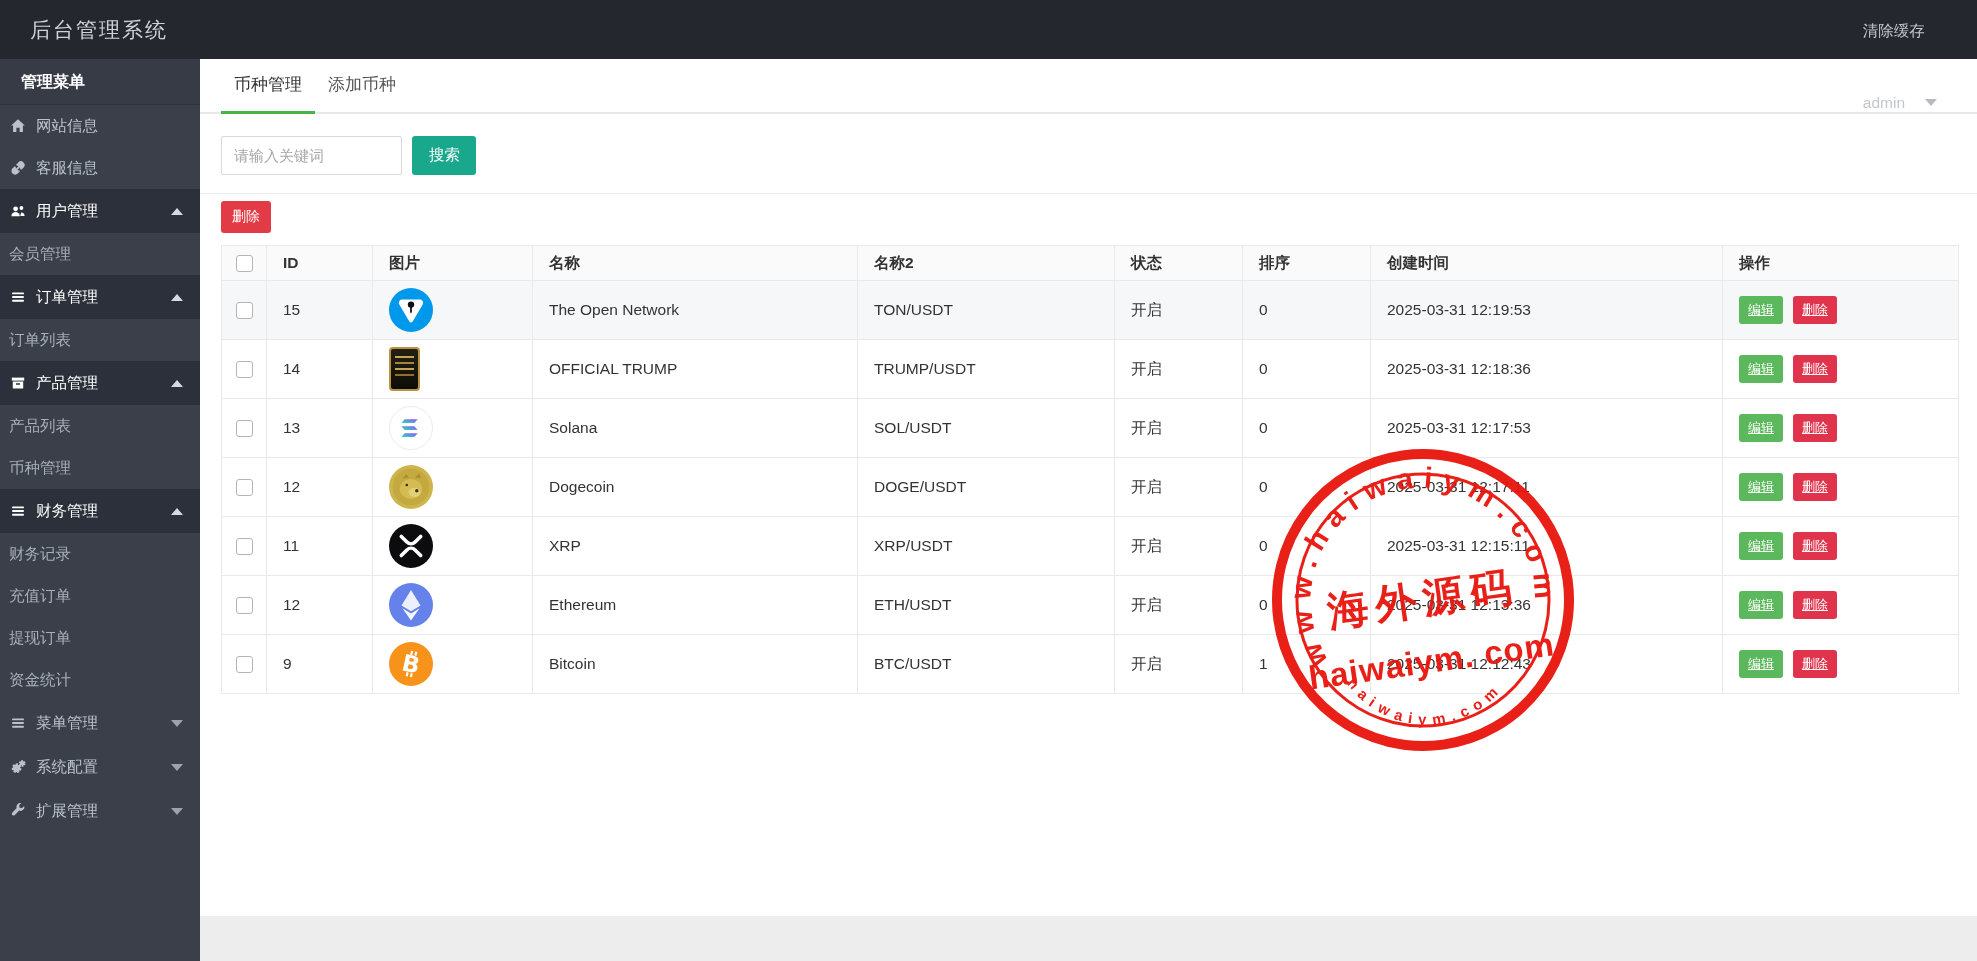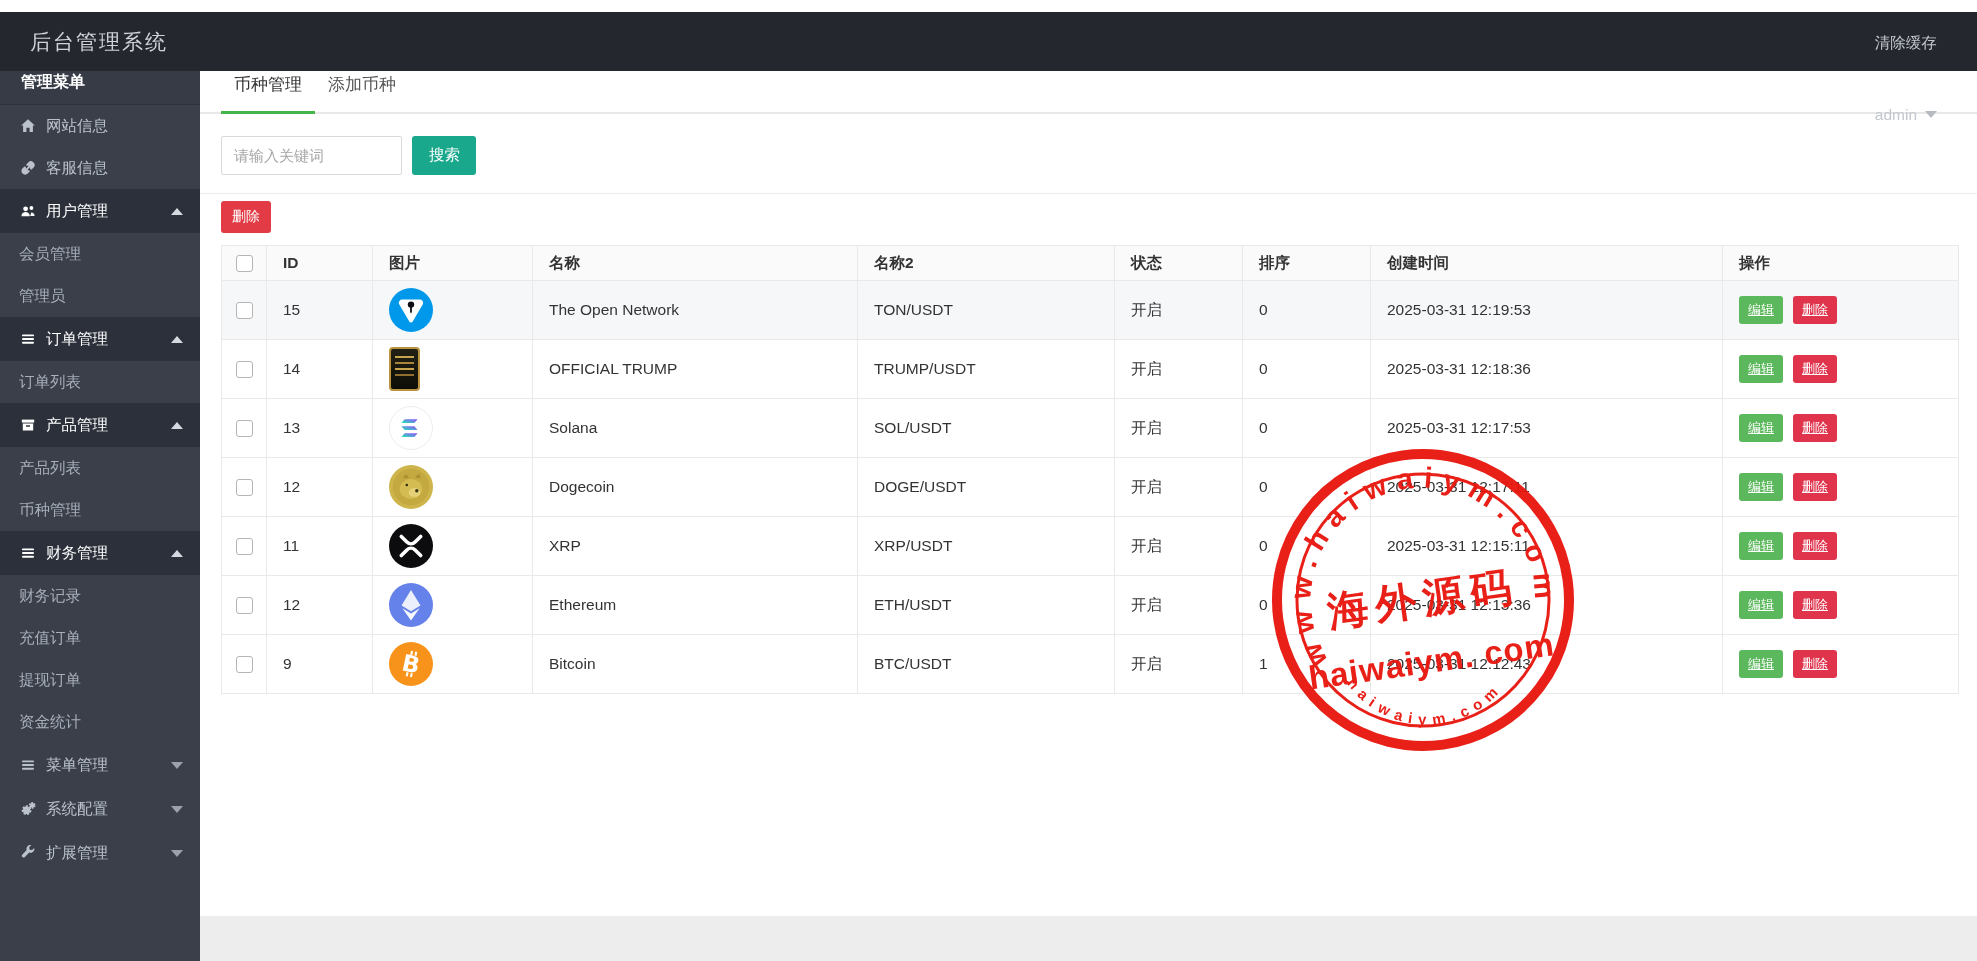--- a/index.html
+++ b/index.html
@@ -1,32 +1,32 @@
 <!DOCTYPE html>
 <html><head>
 <meta charset="utf-8">
 <style>
   * { margin:0; padding:0; box-sizing:border-box; }
   html,body { width:1977px; height:961px; font-family:"Liberation Sans", sans-serif; background:#fff; overflow:hidden; }
   .stage { position:relative; width:1977px; height:961px; }
 
   
-  .topbar { position:absolute; left:0; top:12px; width:1977px; height:59px; background:#24272d;
+  .topbar { position:absolute; left:0; top:0; width:1977px; height:59px; background:#24272d;
             display:flex; align-items:center; justify-content:space-between; padding:0 40px 0 30px; z-index:30; }
   .brand { color:#ced2d9; font-size:21px; letter-spacing:2px; }
   .topbar-right { display:flex; gap:52px;flex-direction:column; }
   .toplink { color:#c2c7ce; font-size:15.5px; cursor:pointer; text-decoration:none; }
-  .userbox { display:flex; align-items:center; gap:8px; color:#c2c7ce; font-size:15.5px; cursor:pointer; }
+  .userbox { display:flex; align-items:center; gap:20px; color:#c2c7ce; font-size:15.5px; cursor:pointer; }
   .caret-down-s { width:0; height:0; border-left:6px solid transparent; border-right:6px solid transparent; border-top:7px solid #b6bbc2; display:inline-block; }
 
   
   .sidebar { position:absolute; left:0; top:59px; width:200px; height:902px; background:#3a3f4a; z-index:20; }
   .menu-header { height:46px; line-height:45px; padding-left:21px; background:#363b46; border-bottom:1px solid #2d323c;
                  color:#fff; font-weight:bold; font-size:16px; }
-  .nav-item { height:42px; display:flex; align-items:center; padding-left:19px; padding-right:16px;
+  .nav-item { height:42px; display:flex; align-items:center; padding-left:9px; padding-right:16px;
               color:#bcc2cb; font-size:15.5px; cursor:pointer; position:relative; }
   .nav-item.section-open { height:44px; background:#2b303a; color:#ffffff; }
   .nav-item.section-closed { height:44px; }
   .nav-item.sub { color:#a8afba; }
   .ic { width:17px; height:17px; margin-right:10px; display:inline-flex; align-items:center; justify-content:center; flex:0 0 17px; }
   .ic svg { width:16px; height:16px; fill:currentColor; }
   .caret-up { position:absolute; right:17px; width:0; height:0; border-left:6px solid transparent; border-right:6px solid transparent; border-bottom:7px solid #d6dae0; }
   .caret-dn { position:absolute; right:17px; width:0; height:0; border-left:6px solid transparent; border-right:6px solid transparent; border-top:7px solid #9ba2ad; }
 
   
@@ -118,23 +118,20 @@
             <path d="M1.4 13.2 a4.2 4.2 0 0 1 8.4 0 Z"></path>
             <circle cx="11.4" cy="5" r="1.9"></circle>
             <path d="M10.2 12.9 h4.4 a3.6 3.6 0 0 0 -3.4-3.4 Z"></path>
           </svg>
         </span>
       <span>用户管理</span>
       <i class="caret-up"></i>
     </div>
     <div class="nav-item sub">
       <span>会员管理</span>
-    </div>
-    <div class="nav-item sub">
-      <span>管理员</span>
     </div>
 
     <div class="nav-item section-open">
       <span class="ic">
           <svg viewBox="0 0 16 16">
             <rect x="2" y="3.4" width="12" height="1.9" rx=".9"></rect>
             <rect x="2" y="7.1" width="12" height="1.9" rx=".9"></rect>
             <rect x="2" y="10.8" width="12" height="1.9" rx=".9"></rect>
           </svg>
         </span>

